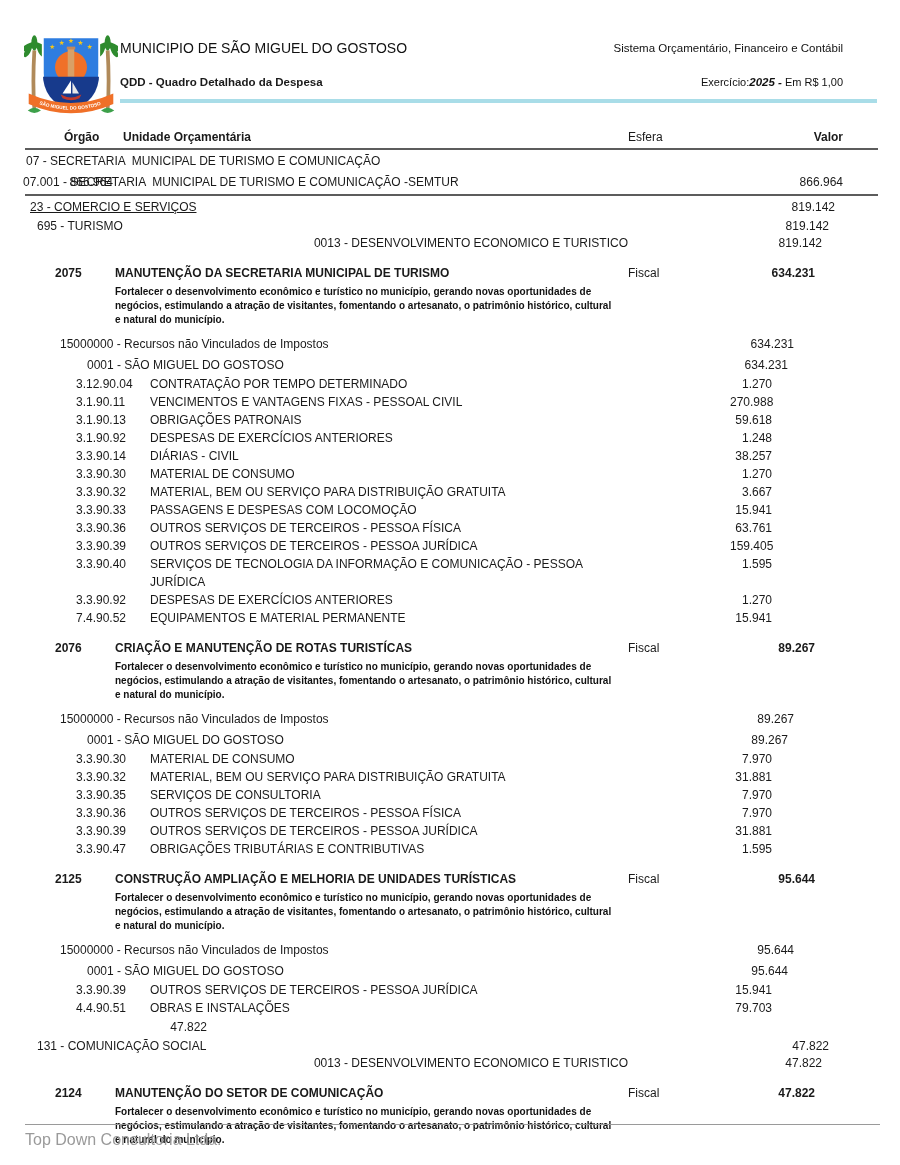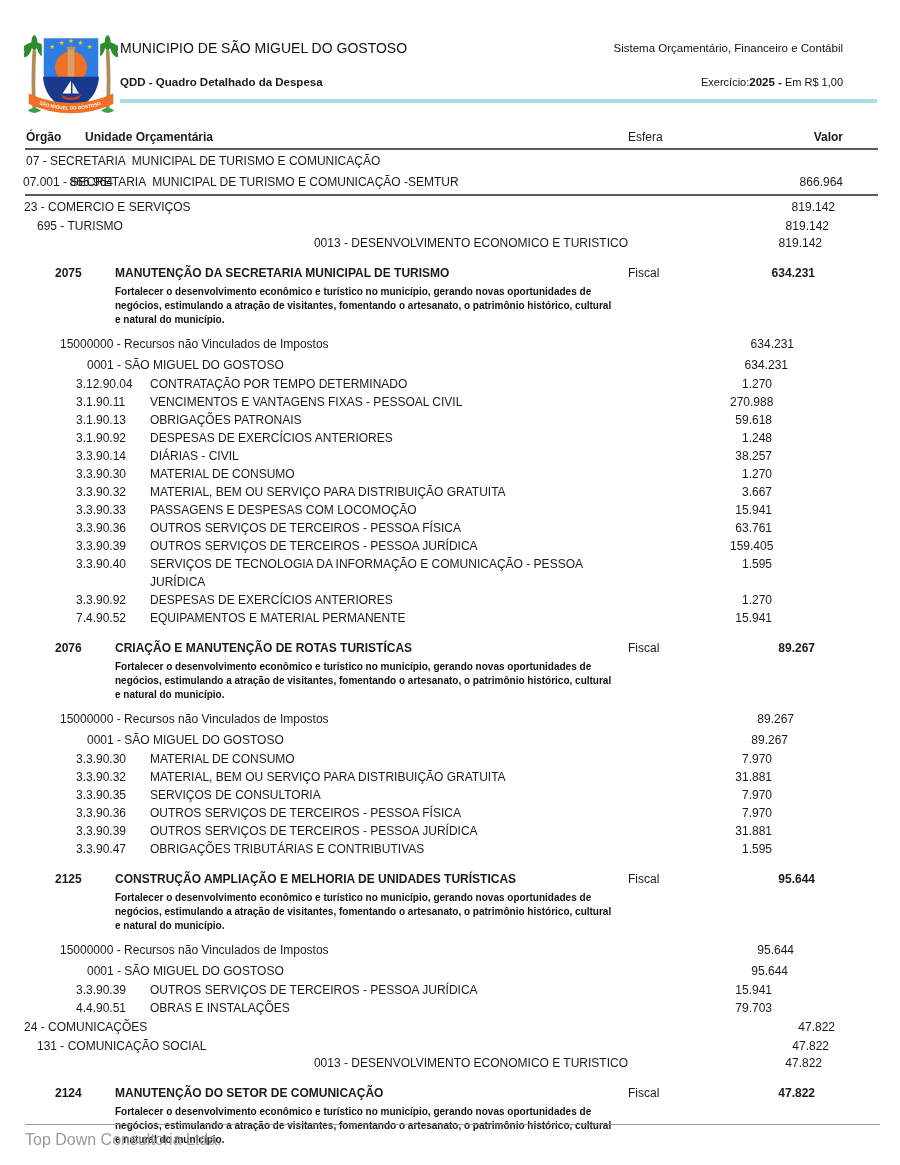--- a/index.html
+++ b/index.html
@@ -8,40 +8,40 @@
     position:relative; width:900px; height:1165px; margin:0 auto;
     background:#fff; font-family:"Liberation Sans", sans-serif;
     color:#1a1a1a; font-size:12px; overflow:hidden;
   }
   
   .hdr-logo { position:absolute; left:24px; top:22px; width:94px; height:100px; }
   .hdr-municipality { position:absolute; left:120px; top:40px; font-size:14px; color:#111; }
   .hdr-system { position:absolute; right:57px; top:42px; font-size:11.5px; color:#111; }
   .hdr-report { position:absolute; left:120px; top:76px; font-size:11.5px; font-weight:bold; }
   .hdr-exercise { position:absolute; right:57px; top:76px; font-size:11px; color:#111; }
-  .hdr-exercise b { font-size:11.5px; }
+  .hdr-exercise b { font-size:11.5px;font-style:italic; }
   .hdr-bar { position:absolute; left:120px; width:757px; top:99px; height:2px;
     background:#eef7fa; border-top:2px solid #a9dde8; border-bottom:2px solid #a9dde8; }
   
   .table { position:absolute; left:0; right:0; top:128px; }
   .row, .thead { display:flex; align-items:baseline; white-space:pre-wrap; }
   .label { flex:1; }
   .esfera { width:102px; font-weight:normal; font-size:12px; }
   .valor { width:170px; text-align:right; }
   .rule { border-top:2px solid #5c5c5c; margin:1px 22px 1px 25px; }
-  .thead { height:19px; line-height:19px; font-weight:bold; }
+  .thead { height:19px; line-height:19px; font-weight:bold;margin-left:38px; }
   .th-orgao { display:inline-block; margin-left:26px; width:59px; }
   .thead .valor { padding-right:57px; }
 
   .r-org  { height:21px; line-height:21px;flex-direction:column; }
   .r-org  .label { padding-left:26px; }  .r-org  .valor { padding-right:57px; }
   .r-unit { height:21px; line-height:21px; }
   .r-unit .label { padding-left:23px; }  .r-unit .valor { padding-right:57px; }
   .r-fn   { height:21px; line-height:21px; }
-  .r-fn   .label { padding-left:24px; }  .r-fn   .valor { padding-right:65px; }
+  .r-fn   .label { padding-left:30px;text-decoration:underline; }  .r-fn   .valor { padding-right:65px; }
   .r-sub  { height:17px; line-height:17px; }
   .r-sub  .label { padding-left:37px; }  .r-sub  .valor { padding-right:71px; }
   .r-prog { height:17px; line-height:17px; }
   .r-prog .label { padding-left:46px;text-align:right; }  .r-prog .valor { padding-right:78px; }
 
   .r-action { height:19px; line-height:19px; margin-top:12px; font-weight:bold; }
   .r-action .code  { padding-left:55px; width:115px; }
   .r-action .valor { padding-right:85px; }
   .desc { margin:2px 0 7px 115px; width:500px; font-size:10px; font-weight:bold;
           line-height:14px; color:#111; }
@@ -170,21 +170,21 @@
         <div class="row r-el"><span class="code">3.3.90.35</span><span class="label">SERVIÇOS DE CONSULTORIA</span><span class="esfera"></span><span class="valor">7.970</span></div>
         <div class="row r-el"><span class="code">3.3.90.36</span><span class="label">OUTROS SERVIÇOS DE TERCEIROS - PESSOA FÍSICA</span><span class="esfera"></span><span class="valor">7.970</span></div>
         <div class="row r-el"><span class="code">3.3.90.39</span><span class="label">OUTROS SERVIÇOS DE TERCEIROS - PESSOA JURÍDICA</span><span class="esfera"></span><span class="valor">31.881</span></div>
         <div class="row r-el"><span class="code">3.3.90.47</span><span class="label">OBRIGAÇÕES TRIBUTÁRIAS E CONTRIBUTIVAS</span><span class="esfera"></span><span class="valor">1.595</span></div>
         <div class="row r-action"><span class="code">2125</span><span class="label">CONSTRUÇÃO AMPLIAÇÃO E MELHORIA DE UNIDADES TURÍSTICAS</span><span class="esfera">Fiscal</span><span class="valor">95.644</span></div>
         <div class="desc">Fortalecer o desenvolvimento econômico e turístico no município, gerando novas oportunidades de negócios, estimulando a atração de visitantes, fomentando o artesanato, o patrimônio histórico, cultural e natural do município.</div>
         <div class="row r-src"><span class="label">15000000 - Recursos não Vinculados de Impostos</span><span class="esfera"></span><span class="valor">95.644</span></div>
         <div class="row r-det"><span class="label">0001 - SÃO MIGUEL DO GOSTOSO</span><span class="esfera"></span><span class="valor">95.644</span></div>
         <div class="row r-el"><span class="code">3.3.90.39</span><span class="label">OUTROS SERVIÇOS DE TERCEIROS - PESSOA JURÍDICA</span><span class="esfera"></span><span class="valor">15.941</span></div>
         <div class="row r-el"><span class="code">4.4.90.51</span><span class="label">OBRAS E INSTALAÇÕES</span><span class="esfera"></span><span class="valor">79.703</span></div>
-        <div class="row r-fn"><span class="label">24 - COMUNICAÇÕES</span><span class="esfera"></span><span class="valor">47.822</span></div>
+        <div class="row r-fn"><span class="esfera"></span><span class="valor">47.822</span></div>
         <div class="row r-sub"><span class="label">131 - COMUNICAÇÃO SOCIAL</span><span class="esfera"></span><span class="valor">47.822</span></div>
         <div class="row r-prog"><span class="label">0013 - DESENVOLVIMENTO ECONOMICO E TURISTICO</span><span class="esfera"></span><span class="valor">47.822</span></div>
         <div class="row r-action"><span class="code">2124</span><span class="label">MANUTENÇÃO DO SETOR DE COMUNICAÇÃO</span><span class="esfera">Fiscal</span><span class="valor">47.822</span></div>
         <div class="desc">Fortalecer o desenvolvimento econômico e turístico no município, gerando novas oportunidades de negócios, estimulando a atração de visitantes, fomentando o artesanato, o patrimônio histórico, cultural e natural do município.</div>
       </div>
   </div>
 
   <div class="footer">
     <span>Top Down Consultoria Ltda.</span>
   </div>

